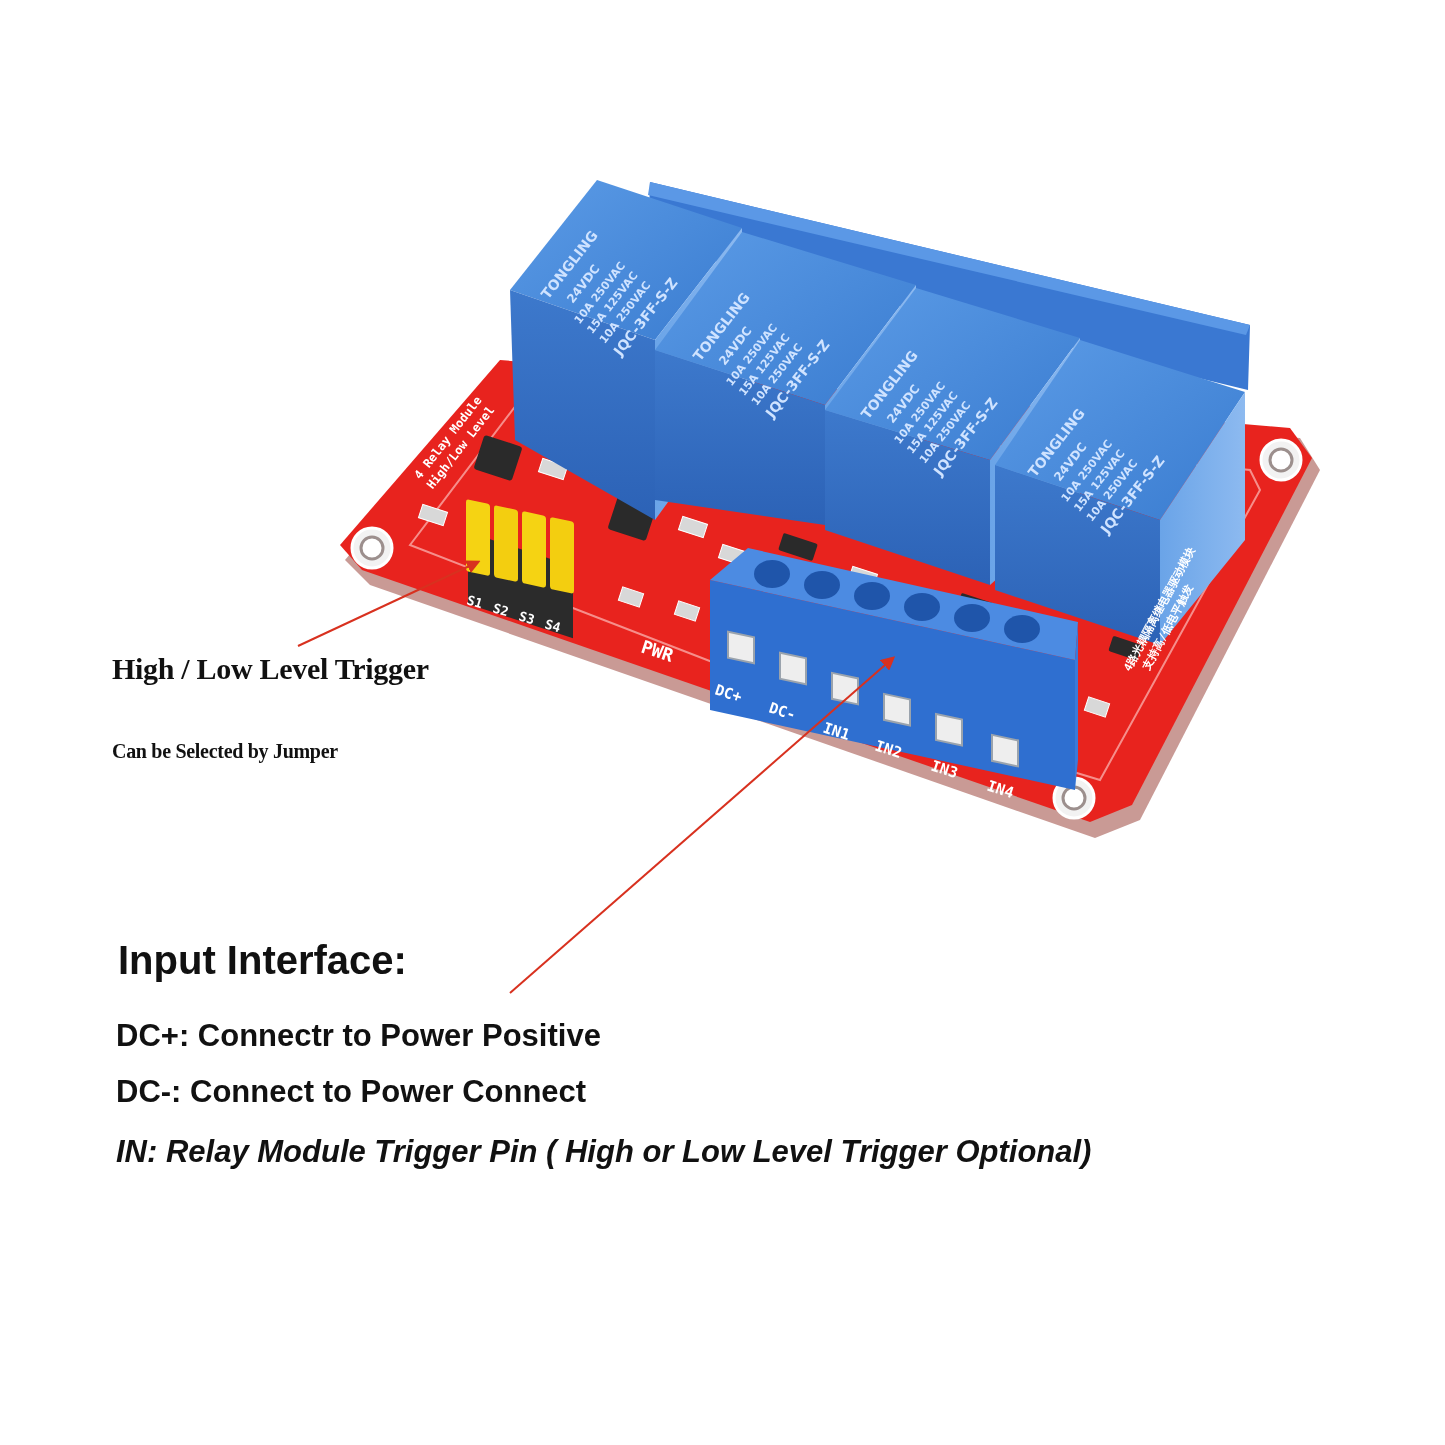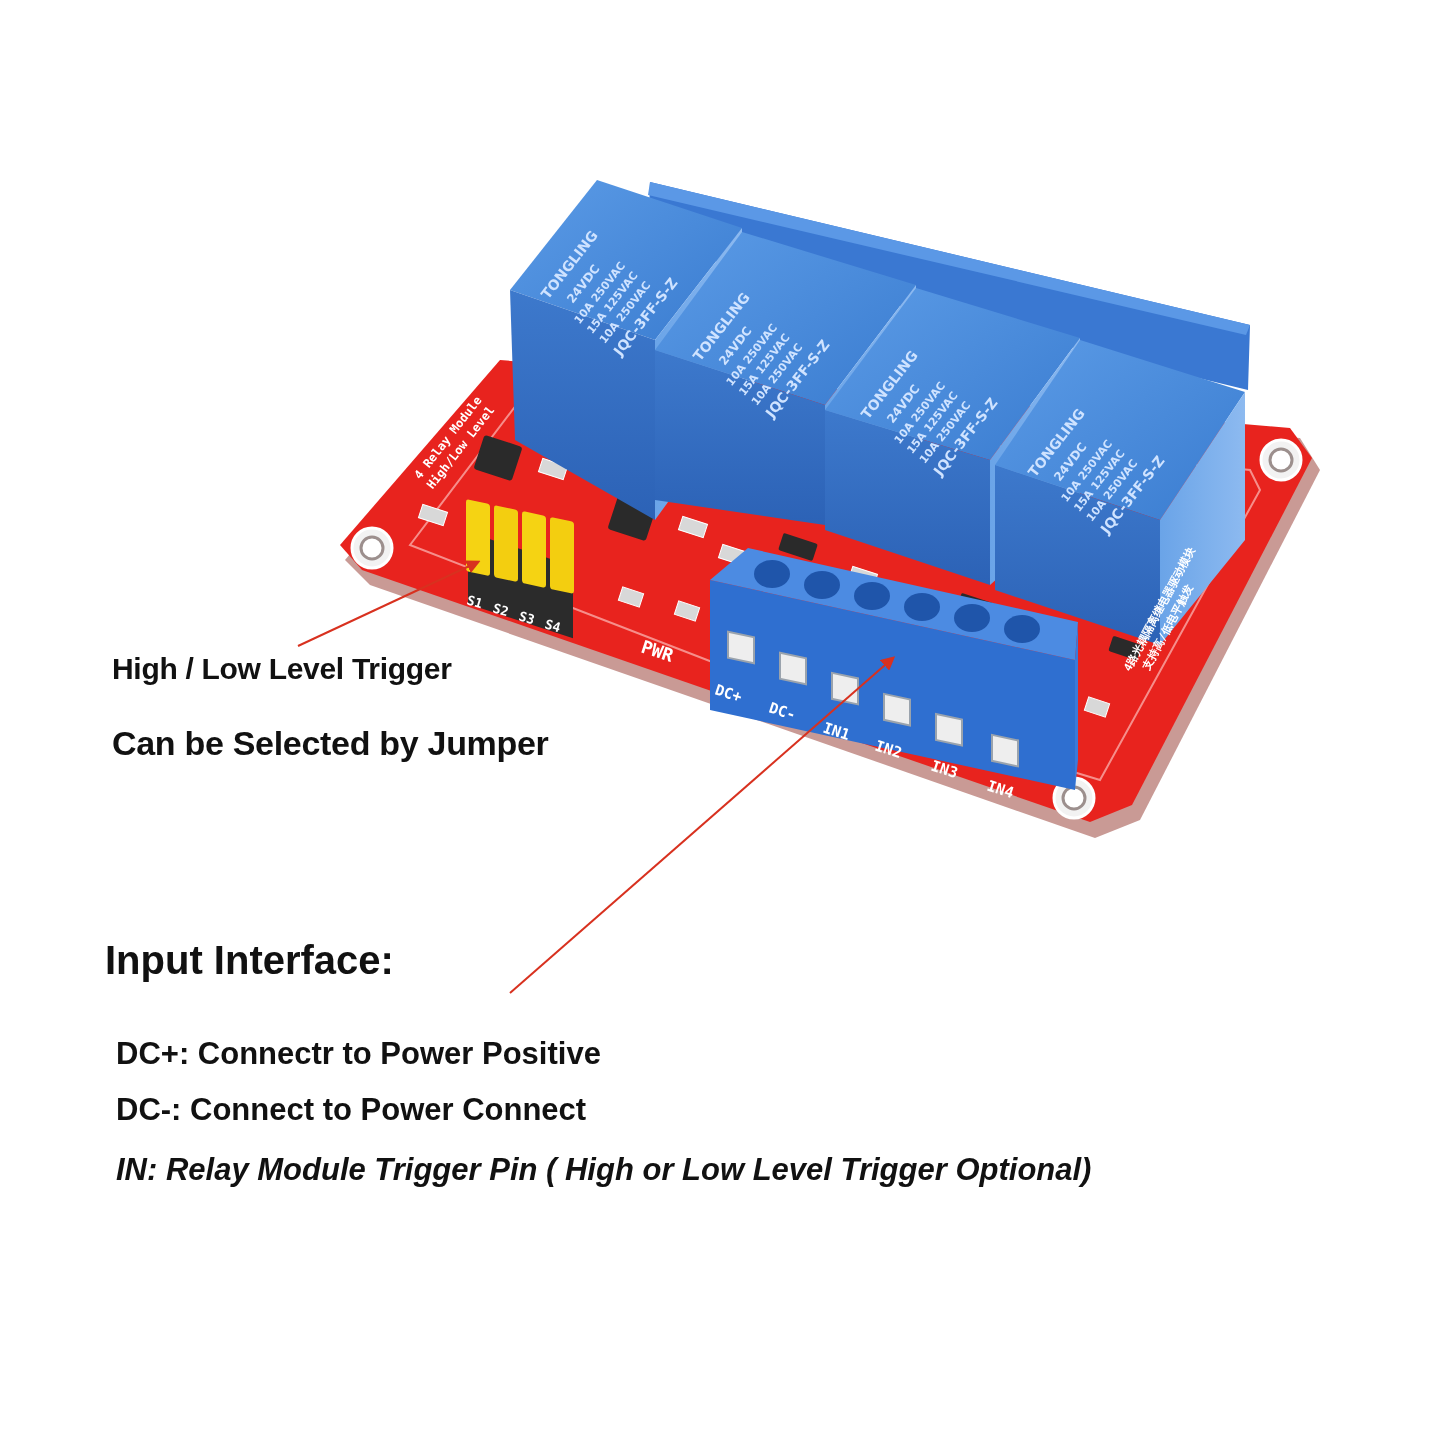--- a/index.html
+++ b/index.html
@@ -1,24 +1,24 @@
 <!DOCTYPE html>
 <html><head>
 <meta charset="utf-8">
 <style>
   html, body { margin: 0; padding: 0; background: #ffffff; }
   body { width: 1445px; height: 1445px; position: relative; overflow: hidden;
          font-family: "DejaVu Sans", "Liberation Sans", sans-serif; }
   #scene { position: absolute; left: 0; top: 0; width: 1445px; height: 1445px; }
   .label { position: absolute; color: #111111; font-weight: bold; white-space: nowrap;
-           font-family: Liberation Sans, sans-serif; letter-spacing: -0.3px; }
+           font-family: Liberation Serif, serif; letter-spacing: -0.3px; }
   .callout1 { left: 112px; top: 652px; font-size: 30px; }
-  .callout2 { left: 112px; top: 724px; font-size: 34px; }
-  .heading  { left: 105px; top: 938px; font-size: 40px; font-family: "Liberation Sans", sans-serif; font-weight: bold; letter-spacing: 0; }
-  .line     { left: 116px; font-size: 31px; font-family: "Liberation Sans", sans-serif; letter-spacing: 0; margin-top: 18px; }
+  .callout2 { left: 112px; top: 740px; font-size: 20px; }
+  .heading  { left: 118px; top: 938px; font-size: 40px; font-family: "Liberation Sans", sans-serif; font-weight: bold; letter-spacing: 0; }
+  .line     { left: 116px; font-size: 31px; font-family: "Liberation Sans", sans-serif; letter-spacing: 0; }
   .l1 { top: 1018px; } .l2 { top: 1074px; } .l3 { top: 1134px; font-style: italic; }
   .pcb-text { font-family: "DejaVu Sans Mono", monospace; fill: #ffffff; font-weight: bold; }
   .relay-text { font-family: "DejaVu Sans", sans-serif; fill: #cfe3ff; font-weight: bold; }
 </style>
 </head>
 <body>
 
 <svg id="scene" viewBox="0 0 1445 1445" xmlns="http://www.w3.org/2000/svg">
   <defs>
     <linearGradient id="relayTop" x1="0" y1="0" x2="1" y2="1">

